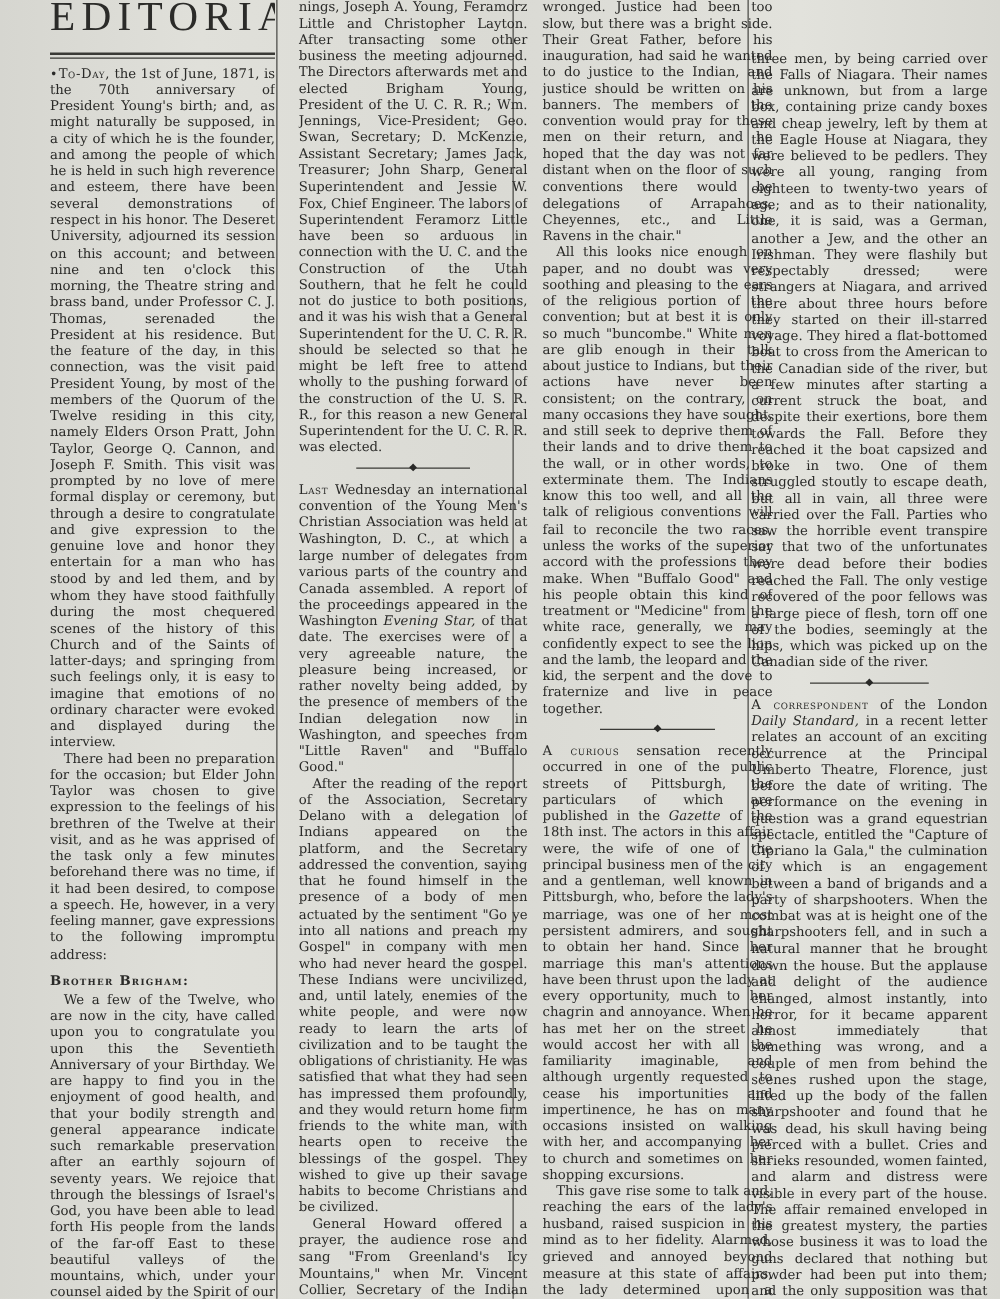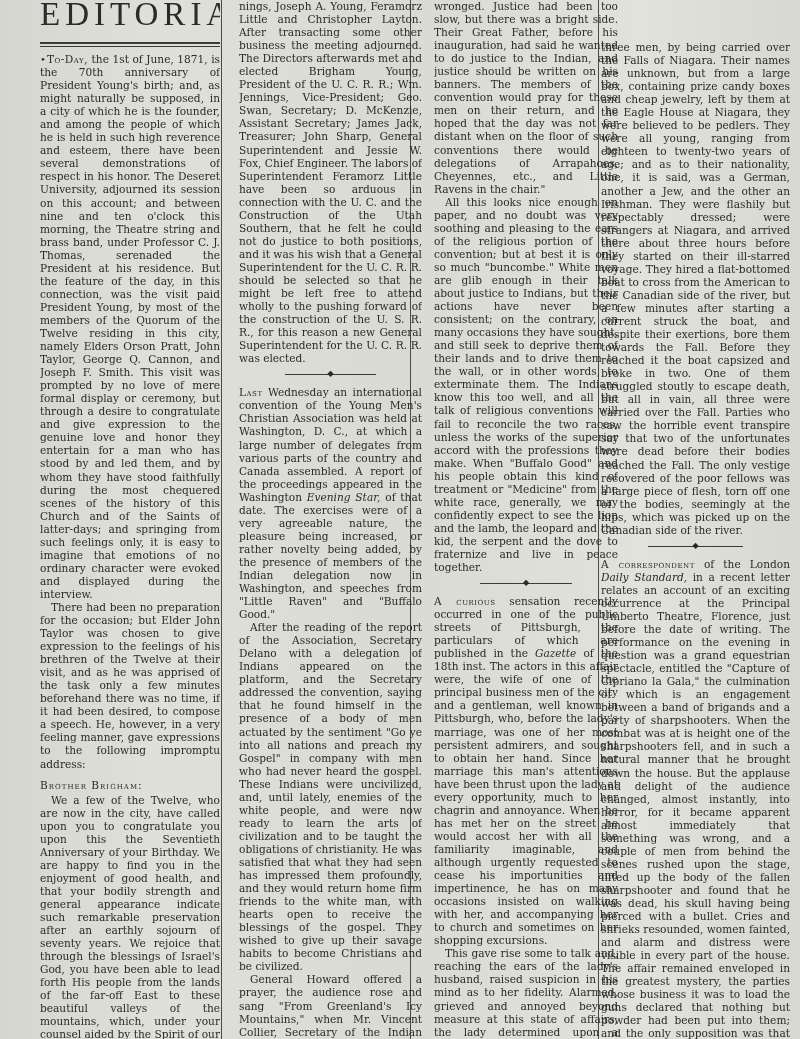--- a/index.html
+++ b/index.html
@@ -27,21 +27,21 @@
   .masthead {
     font-family:"Liberation Serif", serif;
     font-size:33px; letter-spacing:5px; text-align:center;
     margin:0; padding-top:0; line-height:28px; height:32px; font-weight:normal;
     color:#2b2b29;
   }
   .dbl-rule { border-top:2px solid #3a3a36; border-bottom:1px solid #3a3a36; height:2px; margin:10px 0 6px 0; }
   p { margin:0; text-indent:11px; }
   p.lead { text-indent:0; }
   .sc { font-variant:small-caps; letter-spacing:0.5px; }
-  .salute { margin:8px 0 2px 0; text-indent:0; font-variant:small-caps; letter-spacing:1px; }
+  .salute { margin:8px 0 2px 0; text-indent:0; font-variant:small-caps; letter-spacing:1px;font-weight:bold; }
   .divider { position:relative; height:12px; margin:3px 0 6px 0; }
   .divider::before { content:""; position:absolute; left:25%; right:25%; top:6px; border-top:1px solid #3a3a36; }
   .divider span { position:absolute; left:50%; top:2px; transform:translateX(-50%); font-size:8px; line-height:8px; color:#2a2a28; }
   .bullet { font-size:10px; margin-right:1px; }
   em { font-style:italic; }
 </style>
 </head>
 <body>
 
 <div class="page">

